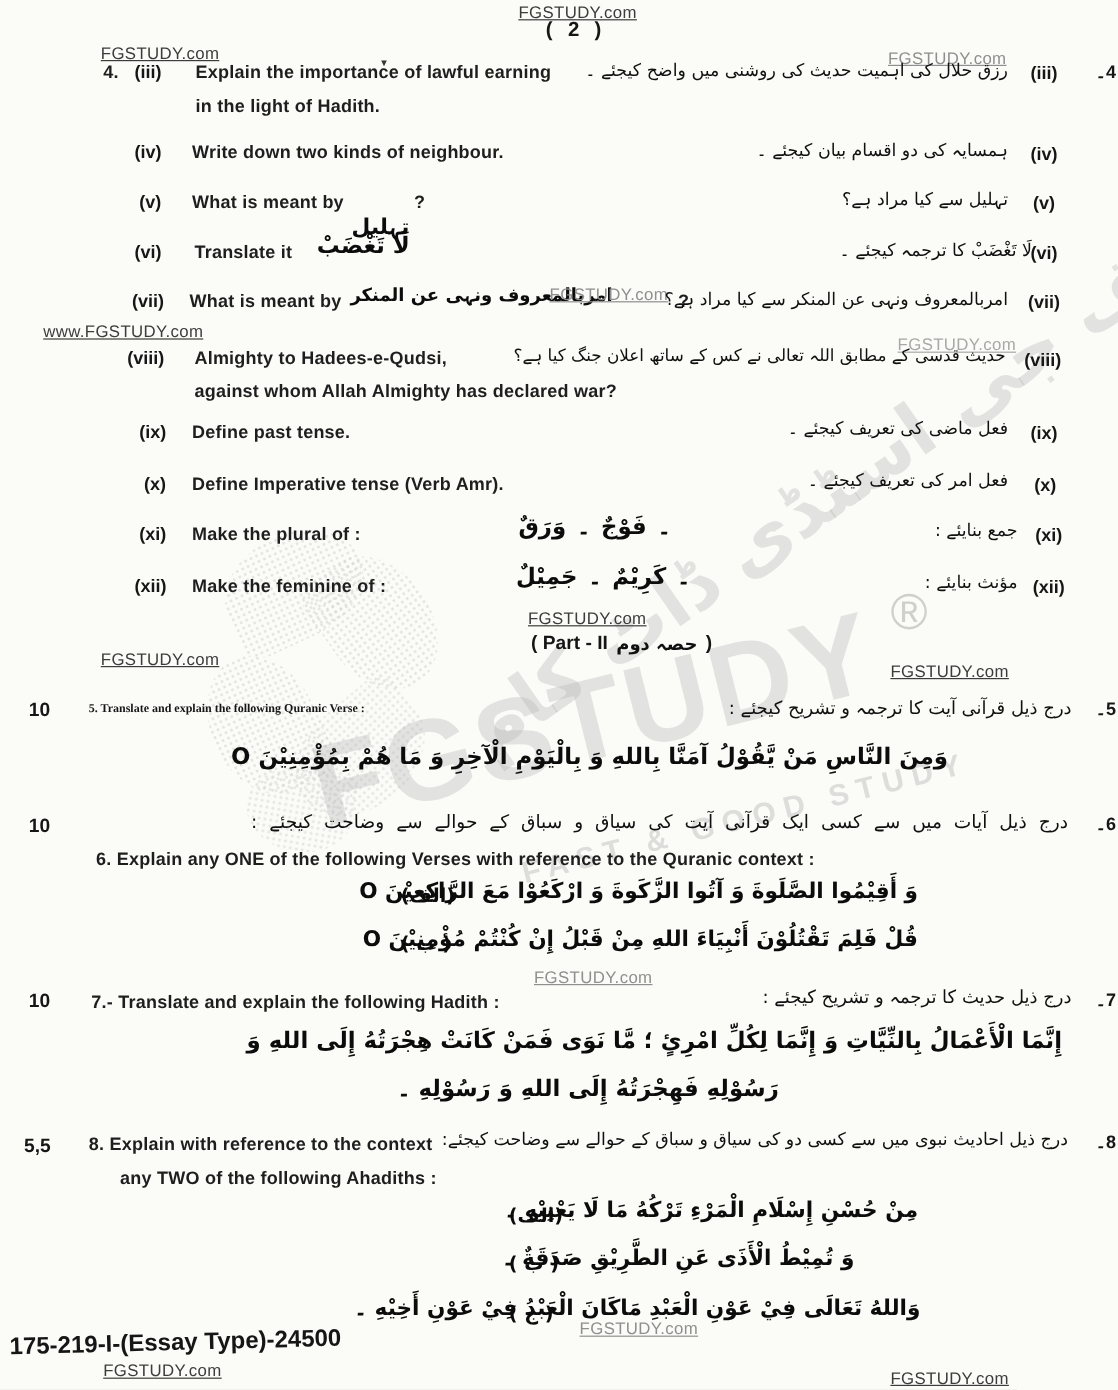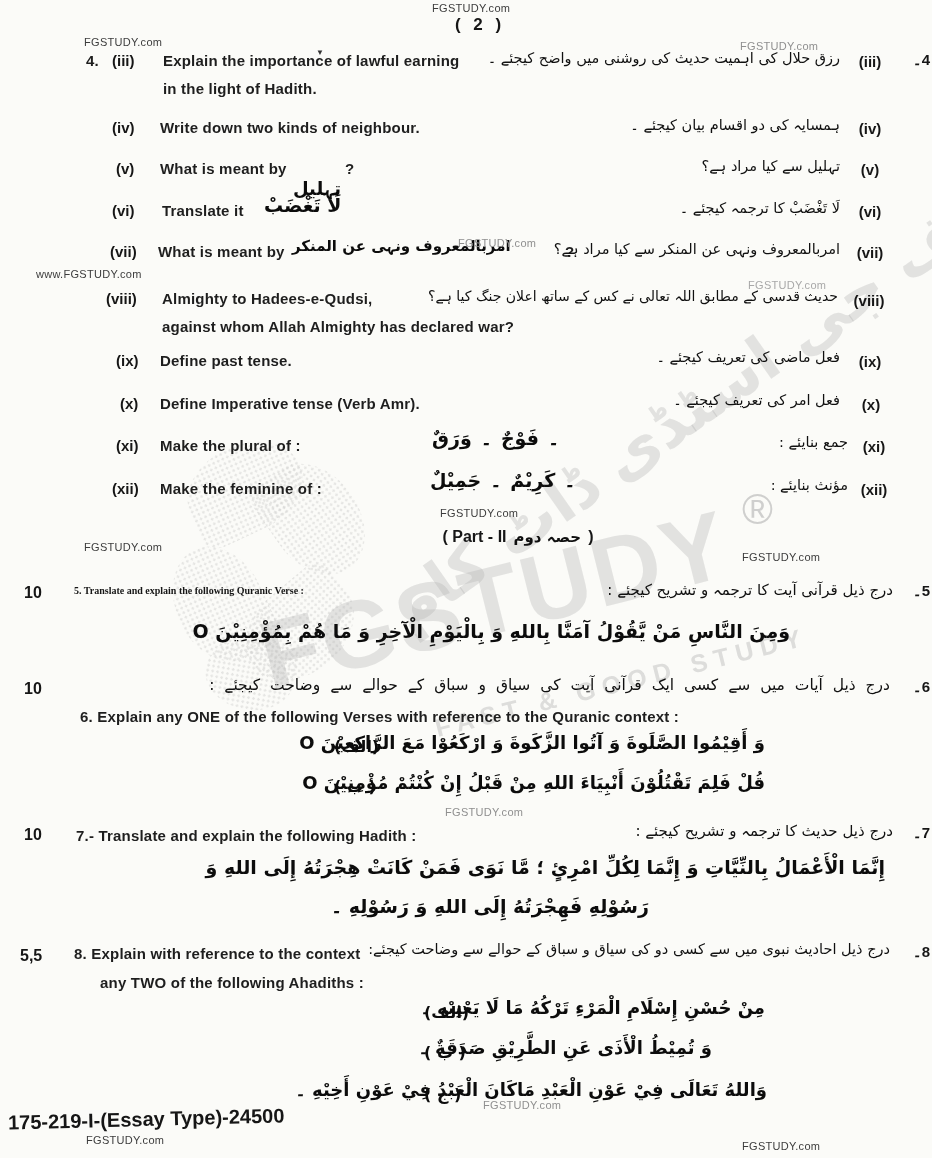--- a/index.html
+++ b/index.html
@@ -8,21 +8,21 @@
   .abs{position:absolute;}
   .en{font-size:15px;font-weight:600;color:#1e1e1e;letter-spacing:.2px;white-space:nowrap;}
   .en-serif{font-family:"Liberation Serif",serif;font-size:10px;font-weight:600;white-space:nowrap;}
   .rom{font-size:15px;font-weight:600;white-space:nowrap;}
   .marks{font-size:16px;font-weight:700;}
   .ur{font-family:"DejaVu Sans",sans-serif;font-size:14.5px;direction:rtl;text-align:right;
       color:#101010;white-space:nowrap;}
   .ar{font-family:"DejaVu Sans",sans-serif;font-weight:700;direction:rtl;color:#0c0c0c;white-space:nowrap;}
   .arpair{display:flex;gap:9px;font-family:"DejaVu Sans",sans-serif;font-weight:700;
           font-size:19px;color:#0c0c0c;align-items:flex-end;}
-  .wm-sm{font-size:11px;color:#3c3c3c;letter-spacing:.3px;white-space:nowrap;}
+  .wm-sm{font-size:14px;color:#3c3c3c;letter-spacing:.3px;white-space:nowrap;text-decoration:underline;}
   .ghost{color:#8f8f8f;}
   .faint{color:#a8a8a8;}
   .qnum{font-size:15px;font-weight:700;direction:rtl;white-space:nowrap;}
   .center{text-align:center;}
   
   .wm-layer{position:absolute;inset:0;z-index:0;pointer-events:none;}
   .content{position:absolute;inset:0;z-index:2;}
   .wm-big{font-size:96px;font-weight:700;letter-spacing:3px;color:rgba(180,180,180,.34);
           transform:rotate(-14deg);white-space:nowrap;}
   .wm-tag{font-size:25px;font-weight:700;letter-spacing:7px;color:rgba(178,178,178,.42);
@@ -78,21 +78,21 @@
     <div class="abs rom" style="left:116px;top:160px;">(v)</div>
     <div class="abs en" style="left:160px;top:160px;">What is meant by</div>
     <div class="abs ar" style="left:293px;top:152px;font-size:18px;margin-top:26px;">تہلیل</div>
     <div class="abs en" style="left:345px;top:160px;">?</div>
     <div class="abs ur" style="left:640px;top:158px;width:200px;">تہلیل سے کیا مراد ہے؟</div>
     <div class="abs rom" style="left:845px;top:161px;width:50px;text-align:center;">(v)</div>
 
     <div class="abs rom" style="left:112px;top:202px;">(vi)</div>
     <div class="abs en" style="left:162px;top:202px;">Translate it</div>
     <div class="abs ar" style="left:264px;top:194px;font-size:19px;">لَا تَغْضَبْ</div>
-    <div class="abs ur" style="left:608px;top:200px;width:232px;text-align:right;">لَا تَغْضَبْ کا ترجمہ کیجئے ۔</div>
+    <div class="abs ur" style="left:628px;top:200px;width:232px;text-align:right;">لَا تَغْضَبْ کا ترجمہ کیجئے ۔</div>
     <div class="abs rom" style="left:845px;top:203px;width:50px;text-align:center;">(vi)</div>
 
     <div class="abs rom" style="left:110px;top:243px;">(vii)</div>
     <div class="abs en" style="left:158px;top:243px;">What is meant by</div>
     <div class="abs ar" style="left:292px;top:237px;font-size:15px;">امربالمعروف ونہی عن المنکر</div>
     <div class="abs wm-sm ghost" style="left:458px;top:237px;">FGSTUDY.com</div>
     <div class="abs en" style="left:565px;top:243px;">?</div>
     <div class="abs ur" style="left:580px;top:241px;width:260px;">امربالمعروف ونہی عن المنکر سے کیا مراد ہے؟</div>
     <div class="abs rom" style="left:845px;top:244px;width:50px;text-align:center;">(vii)</div>
 

